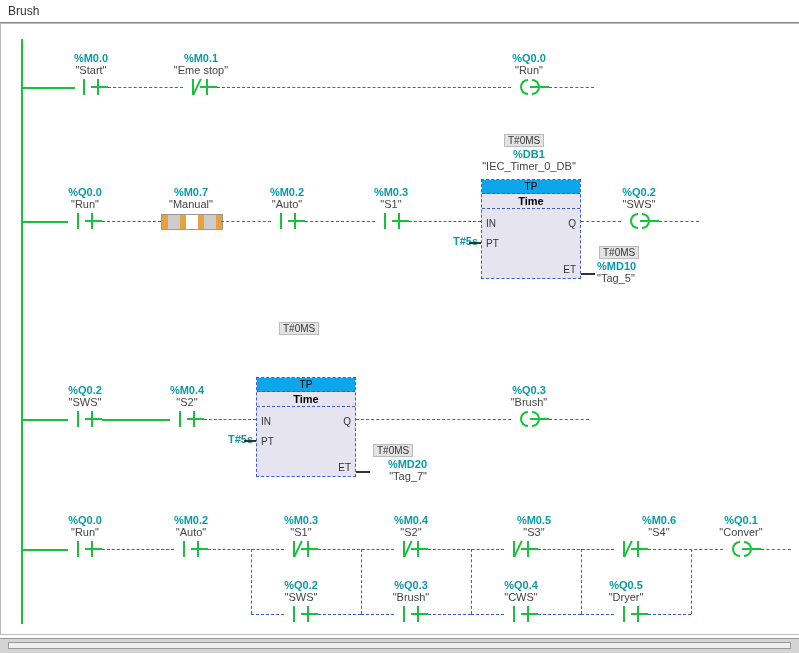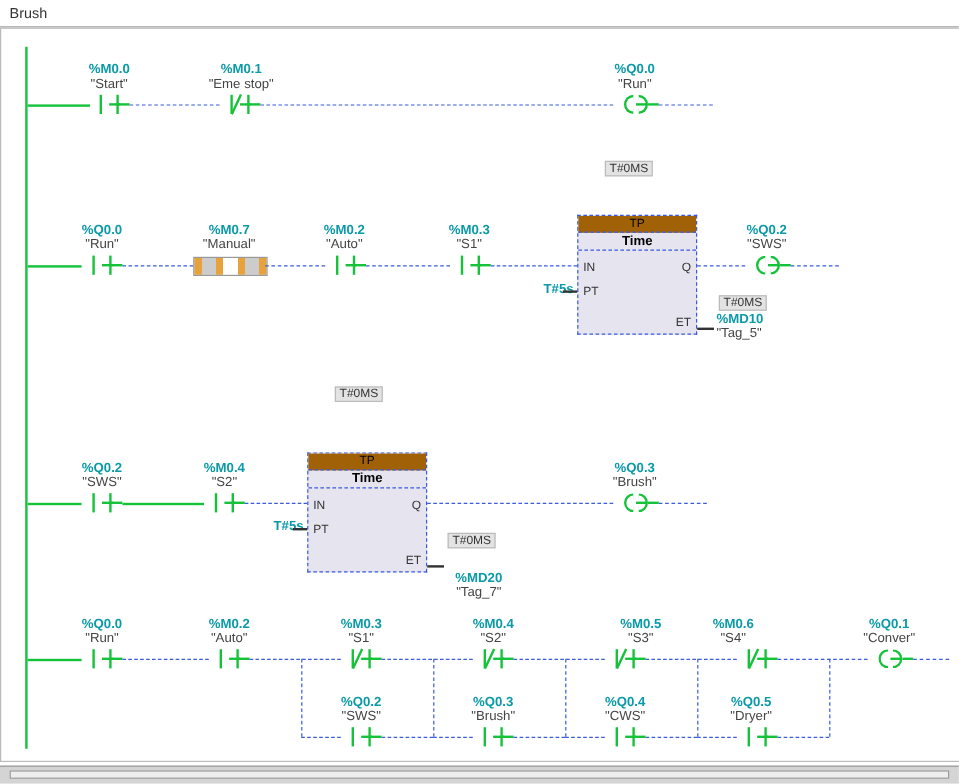--- a/index.html
+++ b/index.html
@@ -74,21 +74,21 @@
     border:1px solid #999;
     background: linear-gradient(to right,#e8a23c 0 6px,#ccc 6px 18px,#e8a23c 18px 24px,#fff 24px 36px,#e8a23c 36px 42px,#ccc 42px 54px,#e8a23c 54px 60px);
   }
   
   .timer {
     position:absolute; box-sizing:border-box;
     border:1.5px dashed #3b5bdb; background:#e6e4ef;
   }
   .timer .hdr {
     border-bottom:1.5px dashed #3b5bdb; text-align:center; padding:1px 0;
-    background:#a16207; font-size:10px;
+    background:#0ea5e9; font-size:10px;
   }
   .timer .sub {
     border-bottom:1.5px dashed #3b5bdb; text-align:center; padding:1px 0;
     font-weight:bold; font-size:11px;
   }
   .timer .port { position:absolute; font-size:10px; color:#333; }
   .badge {
     position:absolute; background:#e3e3e3; border:1px solid #bbb; font-size:10px;
     padding:0 3px; color:#333;
   }
@@ -148,20 +148,24 @@
       <div class="coil">
         <span class="leg"></span>
         <span class="p l"></span>
         <span class="p r"></span>
         <span class="leg r"></span>
       </div>
     </div>
   <div class="hwire" style="left:548px; top:63px; width:45px;"></div>
 
   <div class="badge" style="left:503px; top:110px;">T#0MS</div>
+  <div class="el" style="left:478px; top:124px; width:100px;">
+    <div class="lbl-addr">%DB1</div>
+    <div class="lbl-name">"IEC_Timer_0_DB"</div>
+  </div>
 
   <div class="el" style="left:54px; top:162px; width:60px;">
     <div class="lbl-addr">%Q0.0</div>
       <div class="lbl-name">"Run"</div>
     </div>
   <div class="el" style="left:150px; top:162px; width:80px;">
     <div class="lbl-addr">%M0.7</div>
       <div class="lbl-name">"Manual"</div>
     </div>
   <div class="el" style="left:256px; top:162px; width:60px;">
@@ -291,21 +295,21 @@
         <span class="leg r"></span>
       </div>
     </div>
   <div class="hwire" style="left:548px; top:395px; width:40px;"></div>
 
   <div class="el lbl-addr" style="left:207px; top:409px; width:45px; text-align:right;">T#5s</div>
   <div class="hwire solid" style="left:243px; top:416px; width:12px; border-top:2px solid #333"></div>
 
   <div class="hwire solid" style="left:355px; top:447px; width:14px; border-top:2px solid #333"></div>
   <div class="badge" style="left:372px; top:420px;">T#0MS</div>
-  <div class="el" style="left:370px; top:452px; width:56px; text-align:center;">
+  <div class="el" style="left:370px; top:434px; width:56px; text-align:right;">
     <div class="lbl-addr">%MD20</div>
     <div class="lbl-name">"Tag_7"</div>
   </div>
 
   <div class="el" style="left:54px; top:490px; width:60px;">
       <div class="lbl-addr">%Q0.0</div>
       <div class="lbl-name">"Run"</div>
     </div>
   <div class="el" style="left:160px; top:490px; width:60px;">
       <div class="lbl-addr">%M0.2</div>
@@ -316,21 +320,21 @@
       <div class="lbl-name">"S1"</div>
     </div>
   <div class="el" style="left:380px; top:490px; width:60px;">
       <div class="lbl-addr">%M0.4</div>
       <div class="lbl-name">"S2"</div>
     </div>
   <div class="el" style="left:503px; top:490px; width:60px;">
       <div class="lbl-addr">%M0.5</div>
       <div class="lbl-name">"S3"</div>
     </div>
-  <div class="el" style="left:580px; top:490px; width:60px;">
+  <div class="el" style="left:628px; top:490px; width:60px;">
       <div class="lbl-addr">%M0.6</div>
       <div class="lbl-name">"S4"</div>
     </div>
   <div class="el" style="left:710px; top:490px; width:60px;">
       <div class="lbl-addr">%Q0.1</div>
       <div class="lbl-name">"Conver"</div>
     </div>
 
   <div class="hwire solid" style="left:22px; top:525px; width:45px;"></div>
   <div class="el" style="left:67px; top:517px;">

